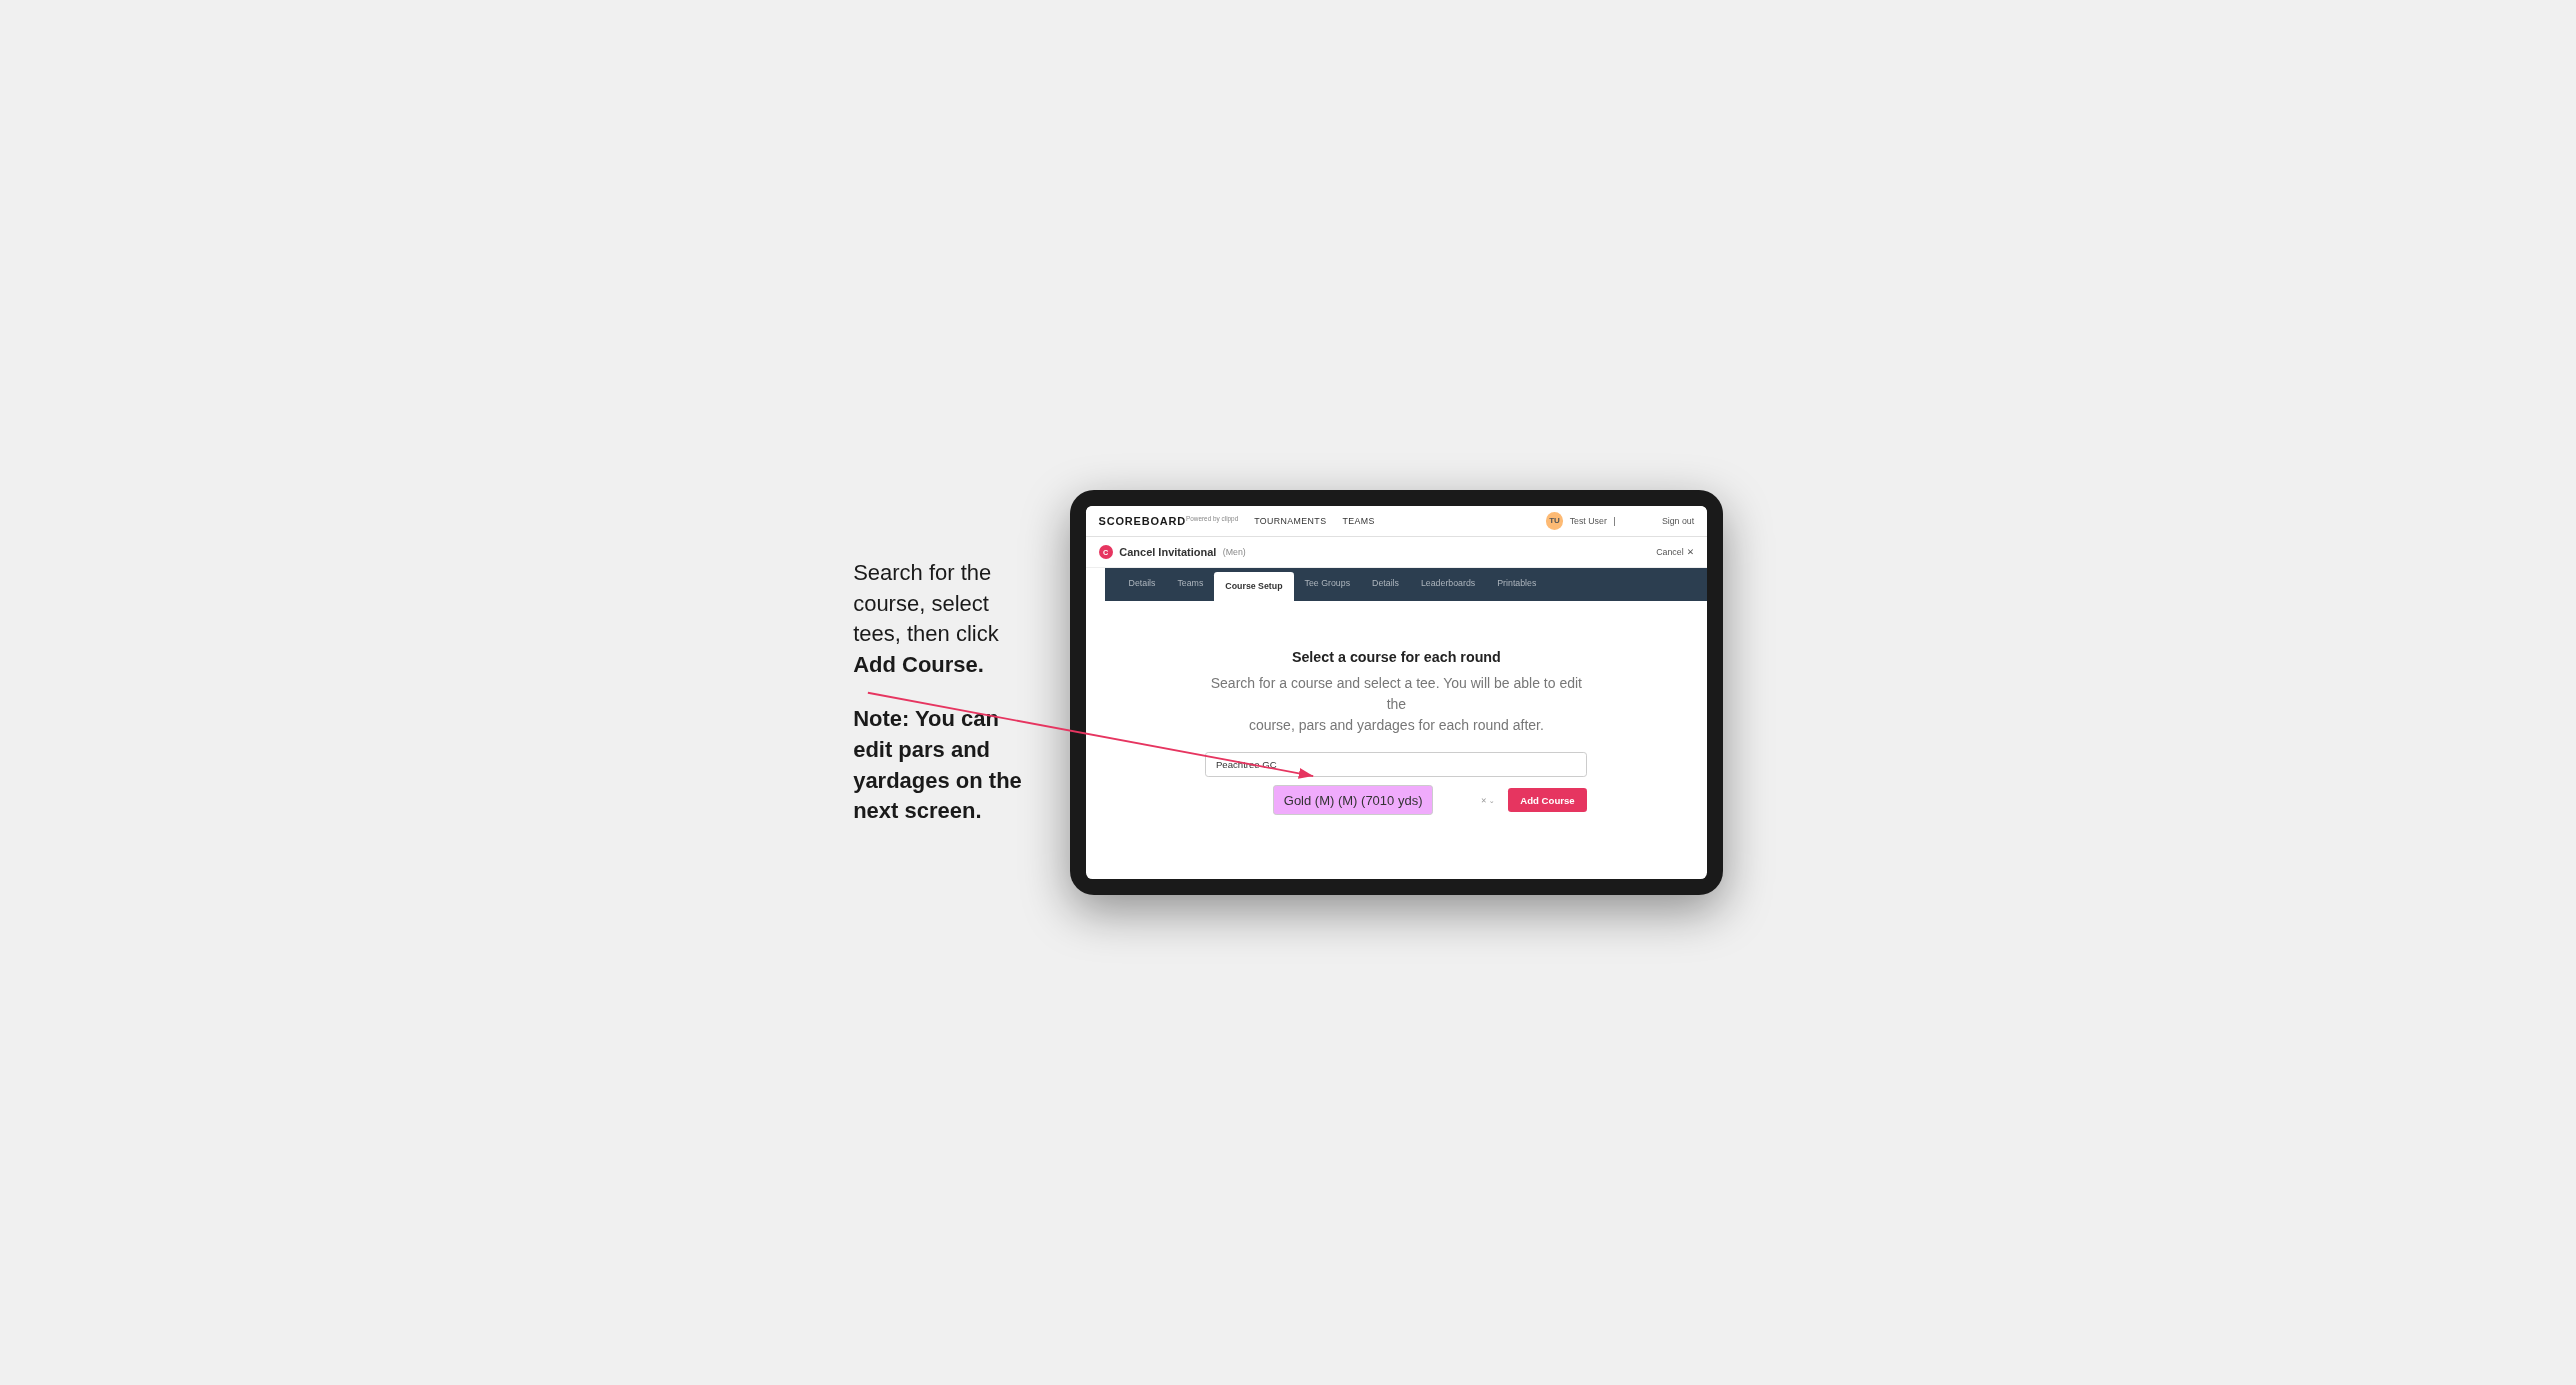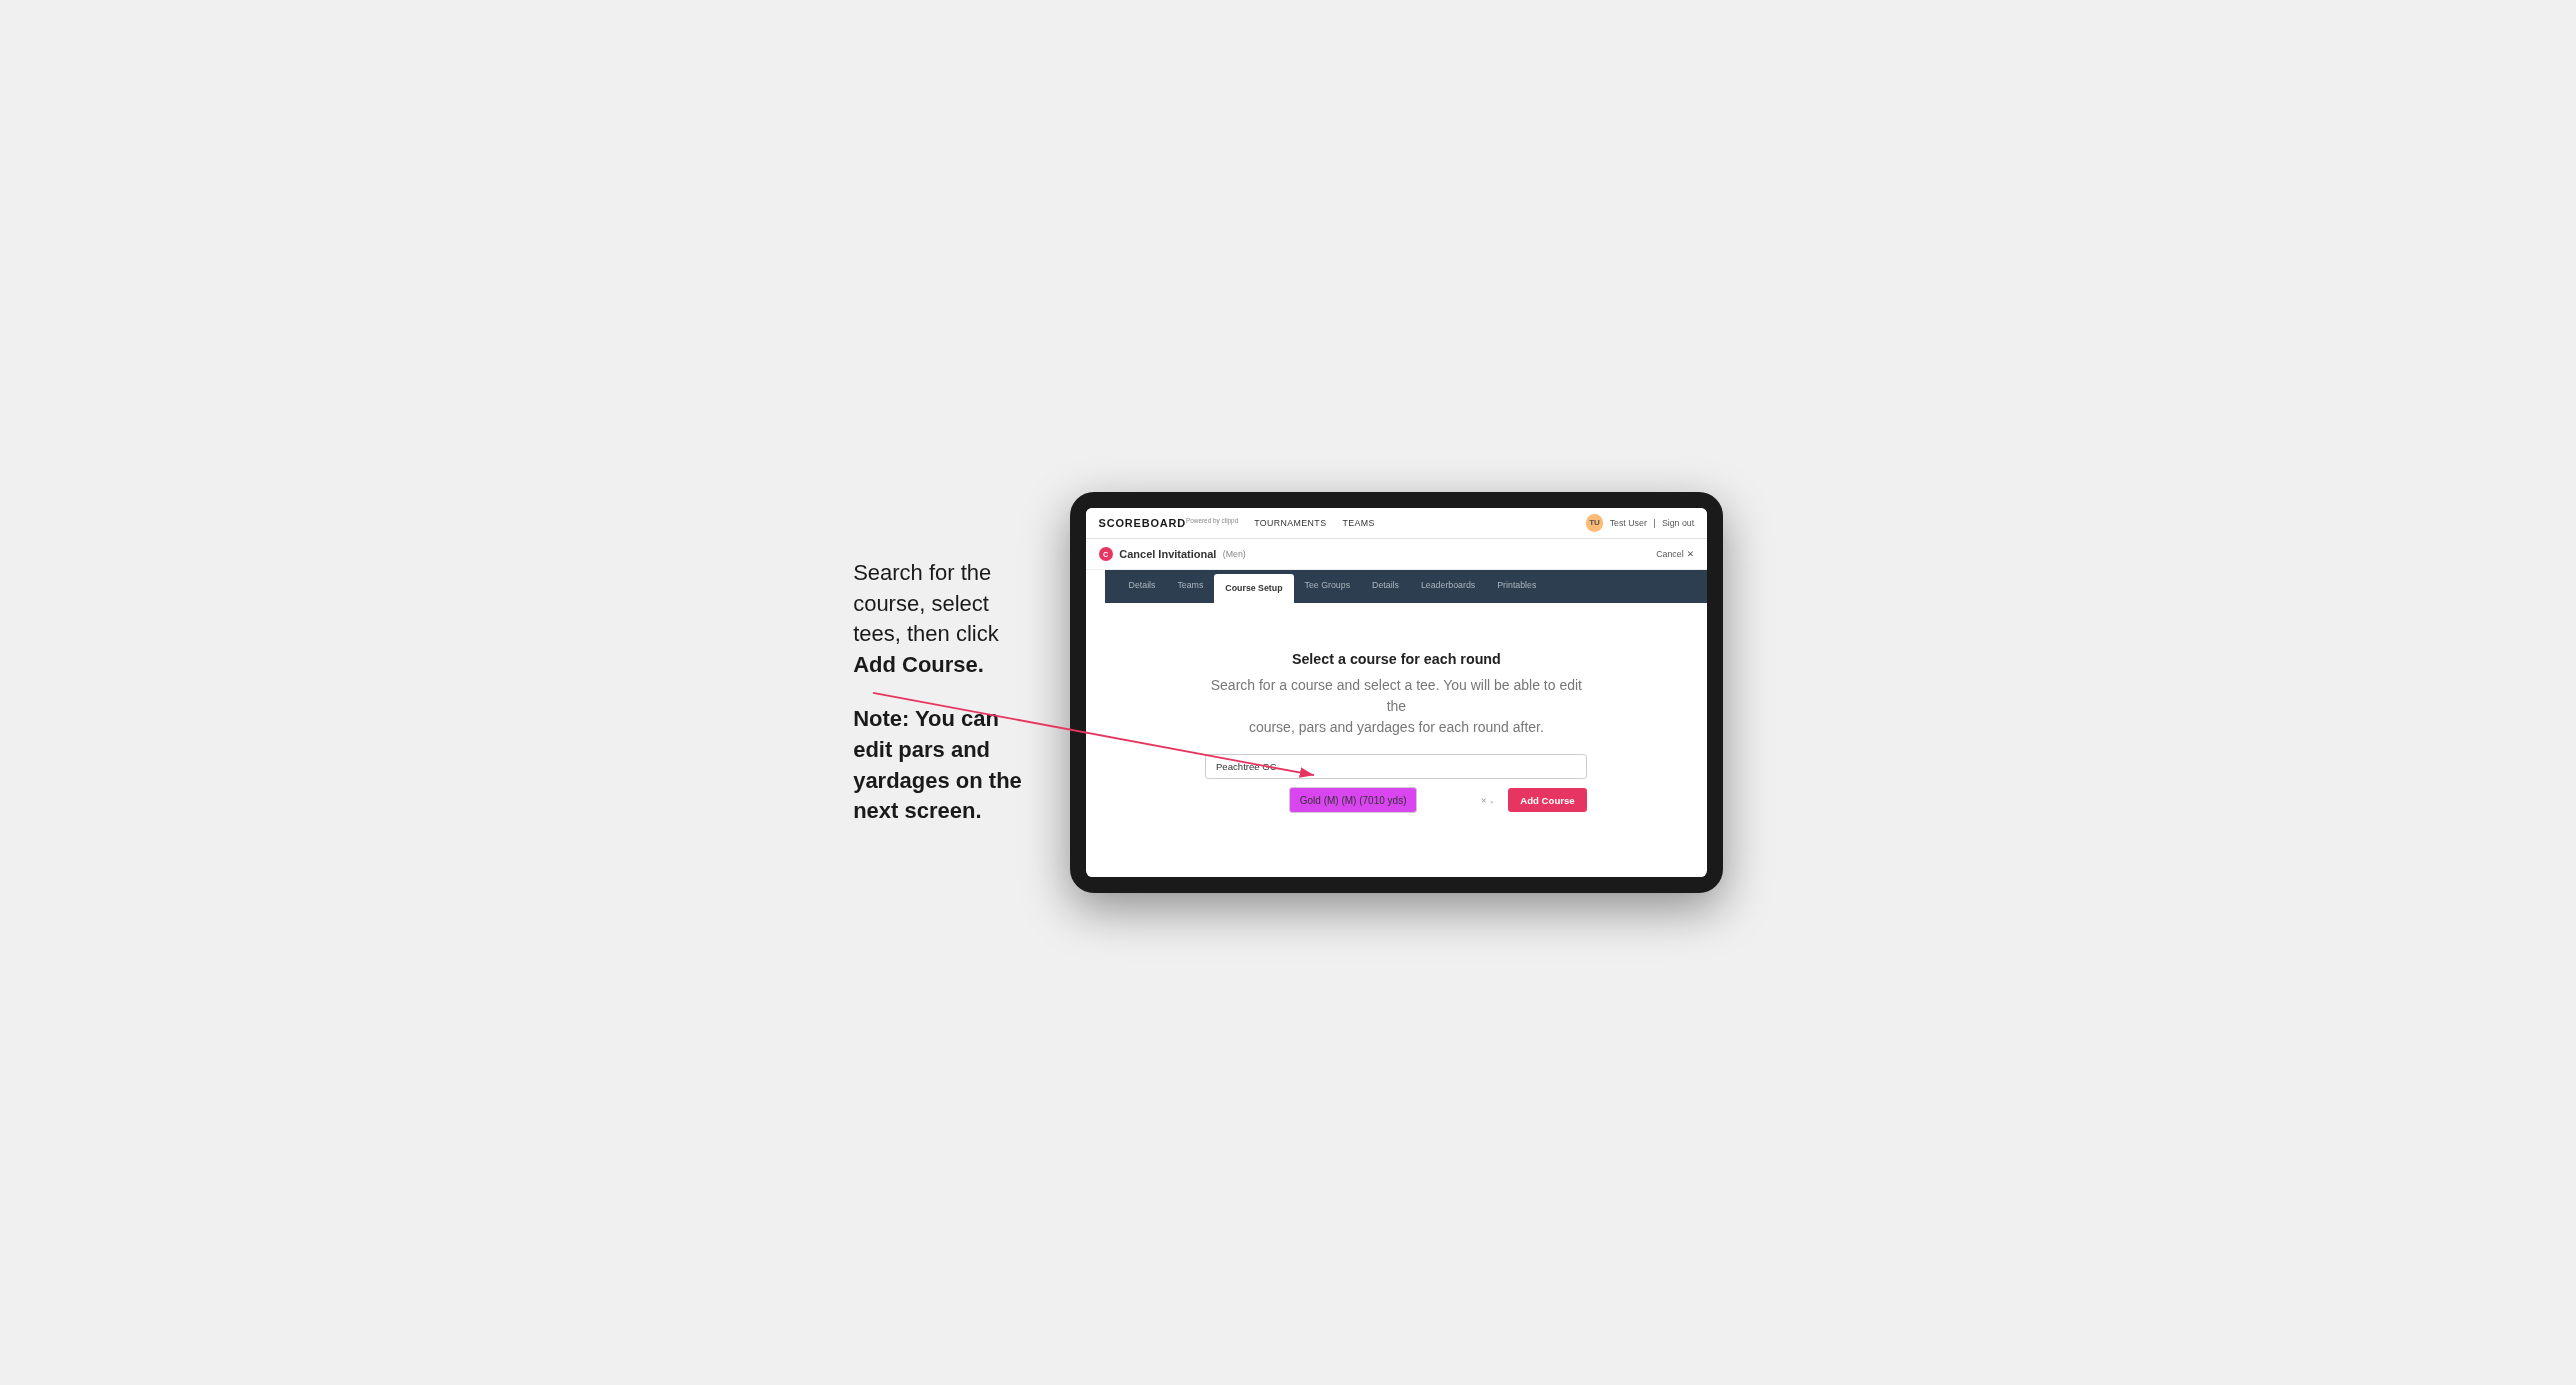--- a/index.html
+++ b/index.html
@@ -117,20 +117,21 @@
       align-items: center;
       justify-content: center;
       font-size: 8px;
       color: #555;
       font-weight: 600;
     }
 
     .sign-out {
       color: #555;
       font-size: 8.8px;
+      margin-left: 40px;
     }
 
     
     .tournament-header {
       padding: 8px 12.7px;
       display: flex;
       align-items: center;
       justify-content: space-between;
       border-bottom: 0.8px solid #eee;
     }
@@ -244,23 +245,23 @@
       display: flex;
       gap: 6.4px;
       align-items: center;
     }
 
     .tee-select {
       flex: 1;
       border: 0.8px solid #ccc;
       border-radius: 3.2px;
       padding: 6.4px 9.6px;
-      font-size: 10px;
+      font-size: 13px;
       color: #333;
-      background: #d946ef;
+      background: #f0abfc;
       appearance: none;
       outline: none;
     }
 
     .tee-select-container {
       flex: 1;
       position: relative;
     }
 
     .tee-select-container::after {

